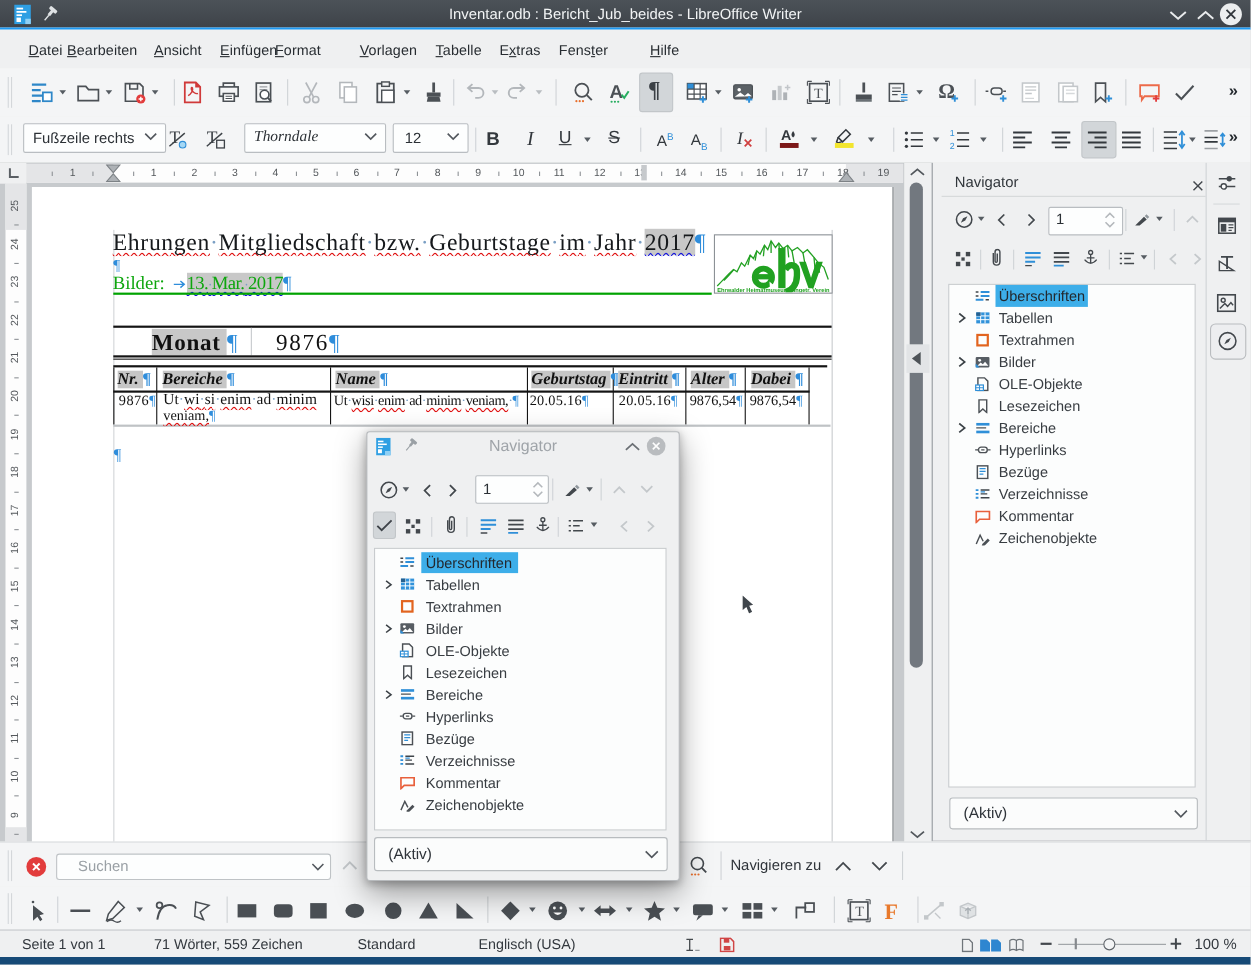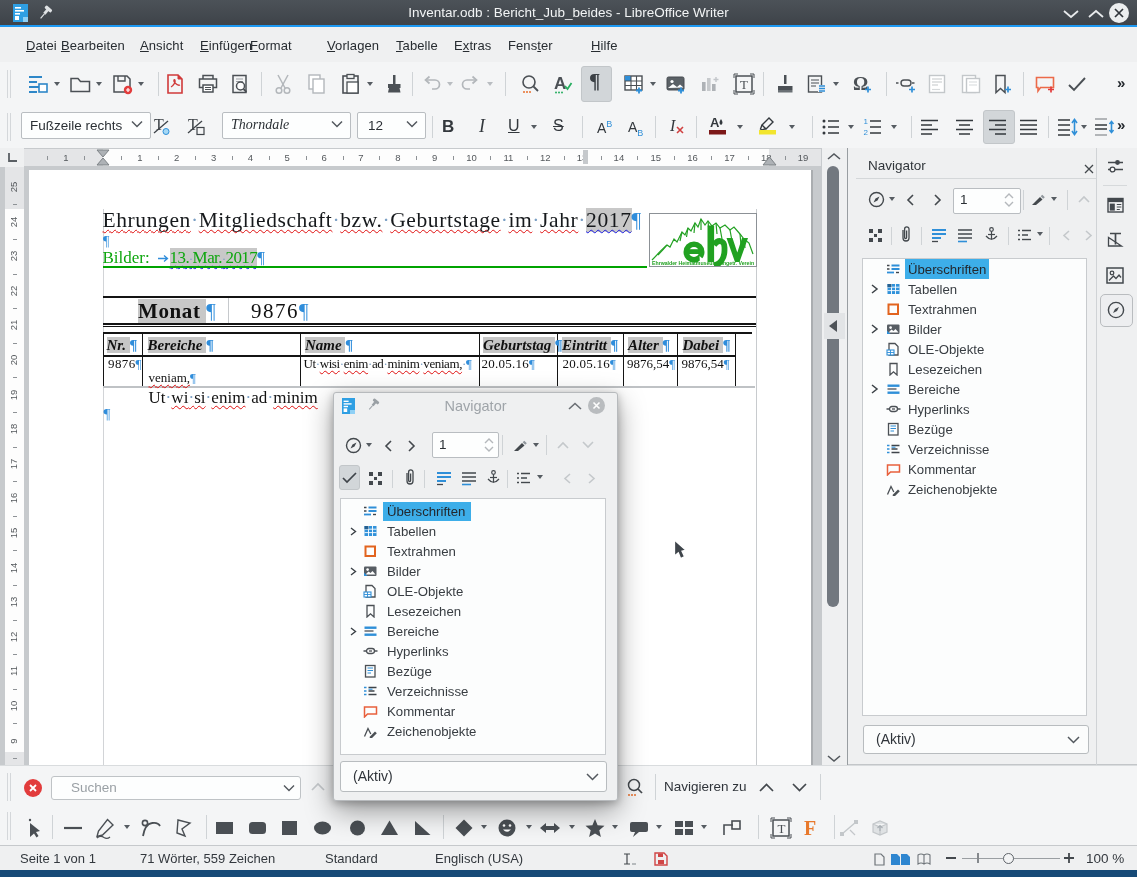--- a/index.html
+++ b/index.html
@@ -618,21 +618,21 @@
 <div class="abs" style="left:74px;top:185.3px;width:633px;height:2px;background:#141414;"></div>
 <div class="abs" style="left:74px;top:216.4px;width:652px;height:1.2px;background:#bfc2c5;"></div>
 <div class="abs ser" style="left:77.5px;top:166.6px;font-size:15px;font-weight:bold;font-style:italic;color:#111;white-space:nowrap;"><span style="background:#c6c6c6;">Nr. </span><span class="pilc">¶</span></div>
 <div class="abs ser" style="left:118.5px;top:166.6px;font-size:15px;font-weight:bold;font-style:italic;color:#111;white-space:nowrap;"><span style="background:#c6c6c6;">Bereiche </span><span class="pilc">¶</span></div>
 <div class="abs ser" style="left:276px;top:166.6px;font-size:15px;font-weight:bold;font-style:italic;color:#111;white-space:nowrap;"><span style="background:#c6c6c6;">Name </span><span class="pilc">¶</span></div>
 <div class="abs ser" style="left:454px;top:166.6px;font-size:15px;font-weight:bold;font-style:italic;color:#111;white-space:nowrap;"><span style="background:#c6c6c6;">Geburtstag </span><span class="pilc">¶</span></div>
 <div class="abs ser" style="left:533px;top:166.6px;font-size:15px;font-weight:bold;font-style:italic;color:#111;white-space:nowrap;"><span style="background:#c6c6c6;">Eintritt </span><span class="pilc">¶</span></div>
 <div class="abs ser" style="left:599px;top:166.6px;font-size:15px;font-weight:bold;font-style:italic;color:#111;white-space:nowrap;"><span style="background:#c6c6c6;">Alter </span><span class="pilc">¶</span></div>
 <div class="abs ser" style="left:653.5px;top:166.6px;font-size:15px;font-weight:bold;font-style:italic;color:#111;white-space:nowrap;"><span style="background:#c6c6c6;">Dabei </span><span class="pilc">¶</span></div>
 <div class="abs ser" style="left:79px;top:186px;font-size:13px;color:#111;white-space:nowrap;letter-spacing:0.4px;">9876<span class="pilc">¶</span></div>
-<div class="abs ser" style="left:119.5px;top:186px;font-size:17px;color:#111;white-space:nowrap;letter-spacing:0.05px;margin-top:32px;">Ut<span class="dt">·</span><span class="sqr">wi<span class="dt">·</span>si</span><span class="dt">·</span><span class="sqr">enim</span><span class="dt">·</span>ad<span class="dt">·</span><span class="sqr">minim</span></div>
+<div class="abs ser" style="left:119.5px;top:186px;font-size:14px;color:#111;white-space:nowrap;letter-spacing:0.05px;">Ut<span class="dt">·</span><span class="sqr">wi<span class="dt">·</span>si</span><span class="dt">·</span><span class="sqr">enim</span><span class="dt">·</span>ad<span class="dt">·</span><span class="sqr">minim</span></div>
 <div class="abs ser" style="left:119.5px;top:199.5px;font-size:13px;color:#111;white-space:nowrap;"><span class="sqr">veniam,</span><span class="pilc">¶</span></div>
 <div class="abs ser" style="left:274.5px;top:186px;font-size:13px;color:#111;white-space:nowrap;letter-spacing:-0.4px;">Ut<span class="dt">·</span><span class="sqr">wisi</span><span class="dt">·</span><span class="sqr">enim</span><span class="dt">·</span>ad<span class="dt">·</span><span class="sqr">minim</span><span class="dt">·</span><span class="sqr">veniam,</span><span class="dt">·</span><span class="pilc">¶</span></div>
 <div class="abs ser" style="left:452.5px;top:186px;font-size:13px;color:#111;white-space:nowrap;letter-spacing:0.25px;">20.05.16<span class="pilc">¶</span></div>
 <div class="abs ser" style="left:533.5px;top:186px;font-size:13px;color:#111;white-space:nowrap;letter-spacing:0.25px;">20.05.16<span class="pilc">¶</span></div>
 <div class="abs ser" style="left:598px;top:186px;font-size:13px;color:#111;white-space:nowrap;">9876,54<span class="pilc">¶</span></div>
 <div class="abs ser" style="left:652.5px;top:186px;font-size:13px;color:#111;white-space:nowrap;">9876,54<span class="pilc">¶</span></div>
 <div class="abs ser pilc" style="left:74.5px;top:236px;font-size:15px;">¶</div>
 <div class="abs" style="left:644px;top:369px;">
       <svg width="16" height="24">
         <path d="M1.5,1 L1.5,17 L5.3,13.8 L7.6,19.5 L11.6,17.6 L9,12.2 L13,11.2 z" fill="#3f454b" stroke="#fff" stroke-width="1.3"></path>

